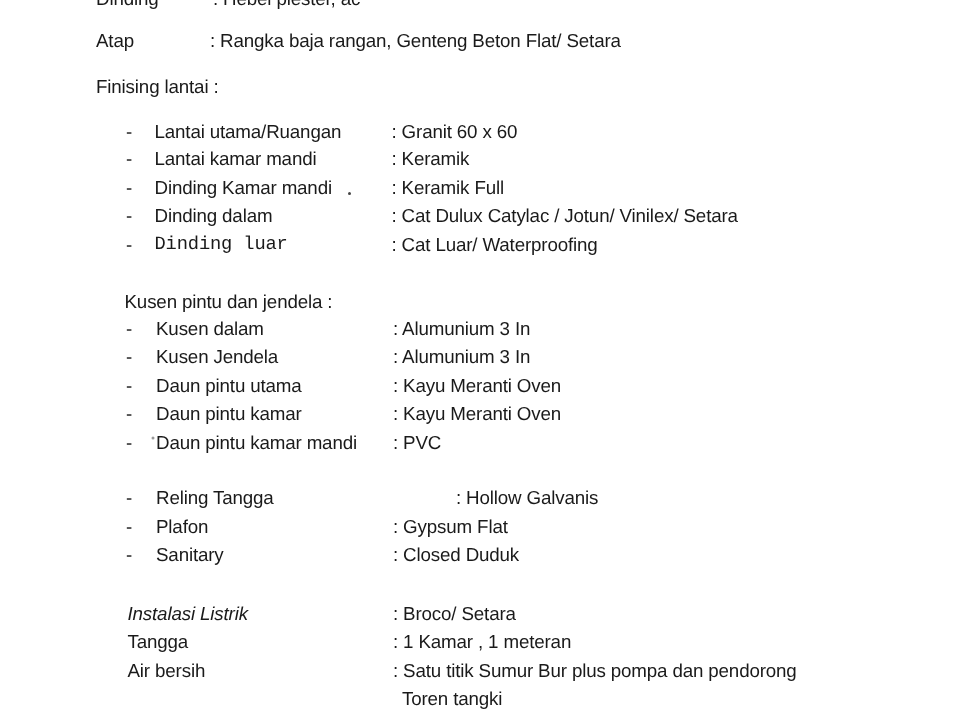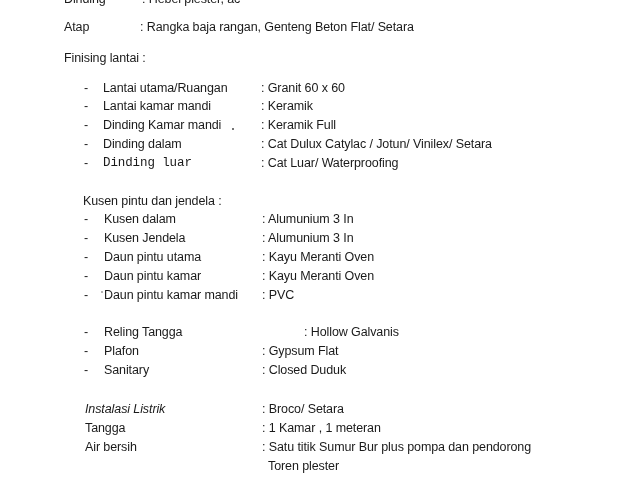--- a/index.html
+++ b/index.html
@@ -112,18 +112,18 @@
   </div>
   <div class="line" style="top:420px;">
     <span class="lbl" style="left:85px;">Tangga</span>
     <span class="val" style="left:262px;">: 1 Kamar , 1 meteran</span>
   </div>
   <div class="line" style="top:439px;">
     <span class="lbl" style="left:85px;">Air bersih</span>
     <span class="val" style="left:262px;">: Satu titik Sumur Bur plus pompa dan pendorong</span>
   </div>
   <div class="line" style="top:458px;">
-    <span class="val" style="left:268px;">Toren plester</span>
+    <span class="val" style="left:268px;">Toren tangki</span>
   </div>
 
   <span class="speck" style="left:232px; top:128px;"></span>
   <span class="speck" style="left:101px; top:291px; background:#999;"></span>
 </div>
 
 </body></html>

